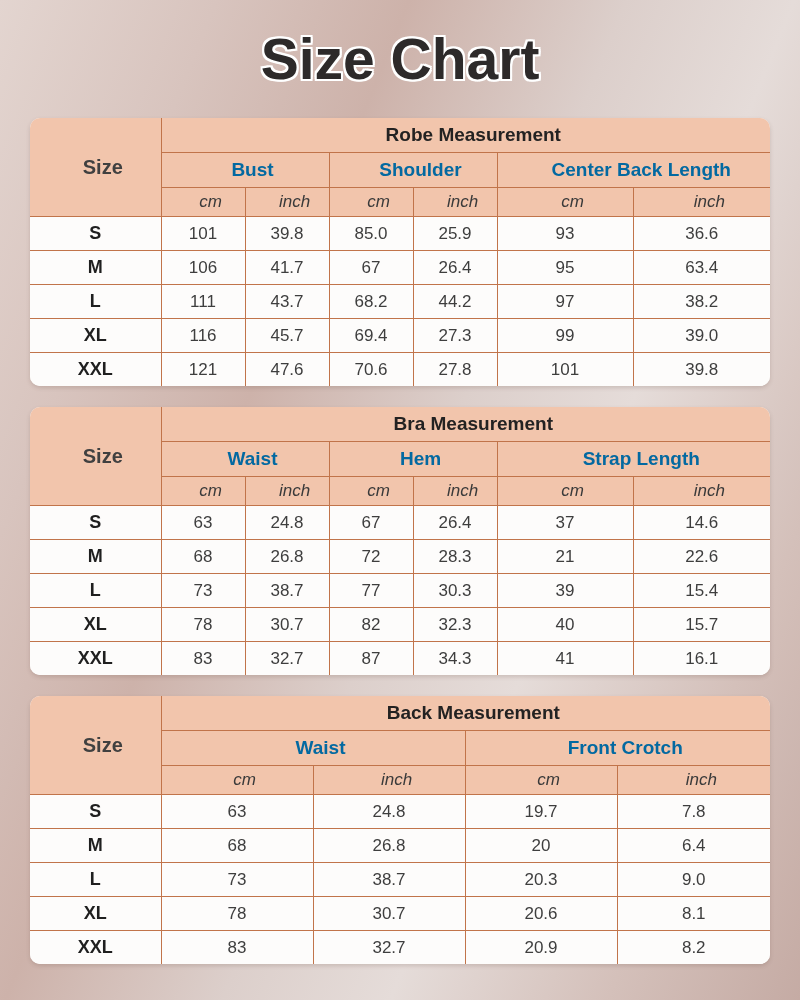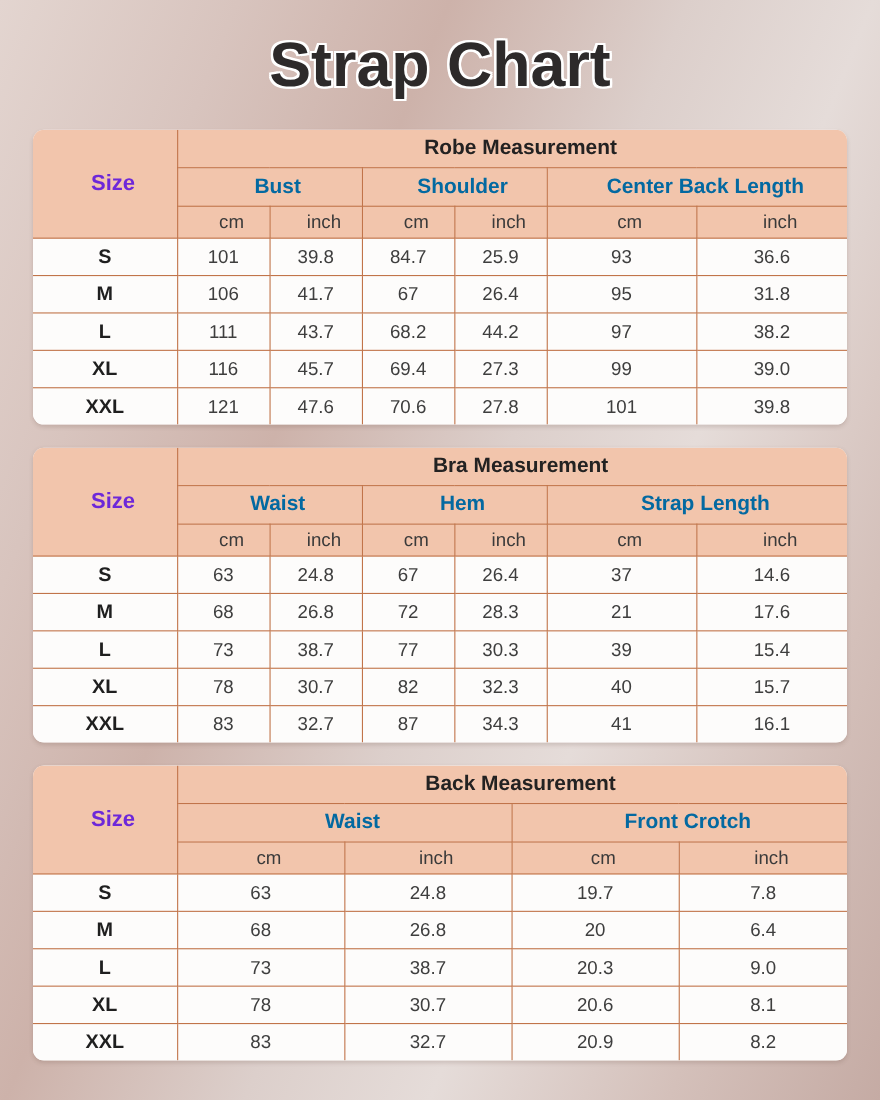--- a/index.html
+++ b/index.html
@@ -30,30 +30,30 @@
     width:740px;border-collapse:collapse;border:hidden;table-layout:fixed;
   }
   td{
     border:1px solid #c1744a;
     text-align:center;vertical-align:middle;
     padding:0;
   }
   .hdr{background:#f2c5ac;padding-left:15px;}
   .tbl-title-cell{height:34px;font-size:19px;font-weight:700;color:#232222;}
   .group-cell{height:34px;font-size:19px;font-weight:700;color:#0369a1;}
-  .unit-cell{height:28px;font-size:17px;font-weight:400;color:#3a3a3a;}
-  .size-hdr-cell{font-size:20px;font-weight:700;color:#6d28d9;}
+  .unit-cell{height:28px;font-size:17px;font-weight:400;color:#3a3a3a;font-style:italic;}
+  .size-hdr-cell{font-size:20px;font-weight:700;color:#404040;}
   .size-cell{height:33px;font-size:18px;font-weight:700;color:#1f1f1f;background:#fdfcfb;}
   .val-cell{height:33px;font-size:17px;font-weight:400;color:#3e3e3e;background:#fdfcfb;}
 </style>
 </head>
 <body>
 
 <div class="title-wrap">
-  <div class="page-title">Strap Chart</div>
+  <div class="page-title">Size Chart</div>
 </div>
 
 <div class="card">
   <table>
     <colgroup>
       <col style="width:131px">
         <col style="width:84px">
         <col style="width:84px">
       <col style="width:84px">
         <col style="width:84px">
@@ -75,33 +75,33 @@
       <td class="hdr unit-cell">inch</td>
       <td class="hdr unit-cell">cm</td>
       <td class="hdr unit-cell">inch</td>
       <td class="hdr unit-cell">cm</td>
       <td class="hdr unit-cell">inch</td>
     </tr>
     <tr>
       <td class="size-cell">S</td>
       <td class="val-cell">101</td>
       <td class="val-cell">39.8</td>
-      <td class="val-cell">84.7</td>
+      <td class="val-cell">85.0</td>
       <td class="val-cell">25.9</td>
       <td class="val-cell">93</td>
       <td class="val-cell">36.6</td>
     </tr>
     <tr>
       <td class="size-cell">M</td>
       <td class="val-cell">106</td>
       <td class="val-cell">41.7</td>
       <td class="val-cell">67</td>
       <td class="val-cell">26.4</td>
       <td class="val-cell">95</td>
-      <td class="val-cell">31.8</td>
+      <td class="val-cell">63.4</td>
     </tr>
     <tr>
       <td class="size-cell">L</td>
       <td class="val-cell">111</td>
       <td class="val-cell">43.7</td>
       <td class="val-cell">68.2</td>
       <td class="val-cell">44.2</td>
       <td class="val-cell">97</td>
       <td class="val-cell">38.2</td>
     </tr>
@@ -165,21 +165,21 @@
       <td class="val-cell">37</td>
       <td class="val-cell">14.6</td>
     </tr>
     <tr>
       <td class="size-cell">M</td>
       <td class="val-cell">68</td>
       <td class="val-cell">26.8</td>
       <td class="val-cell">72</td>
       <td class="val-cell">28.3</td>
       <td class="val-cell">21</td>
-      <td class="val-cell">17.6</td>
+      <td class="val-cell">22.6</td>
     </tr>
     <tr>
       <td class="size-cell">L</td>
       <td class="val-cell">73</td>
       <td class="val-cell">38.7</td>
       <td class="val-cell">77</td>
       <td class="val-cell">30.3</td>
       <td class="val-cell">39</td>
       <td class="val-cell">15.4</td>
     </tr>

